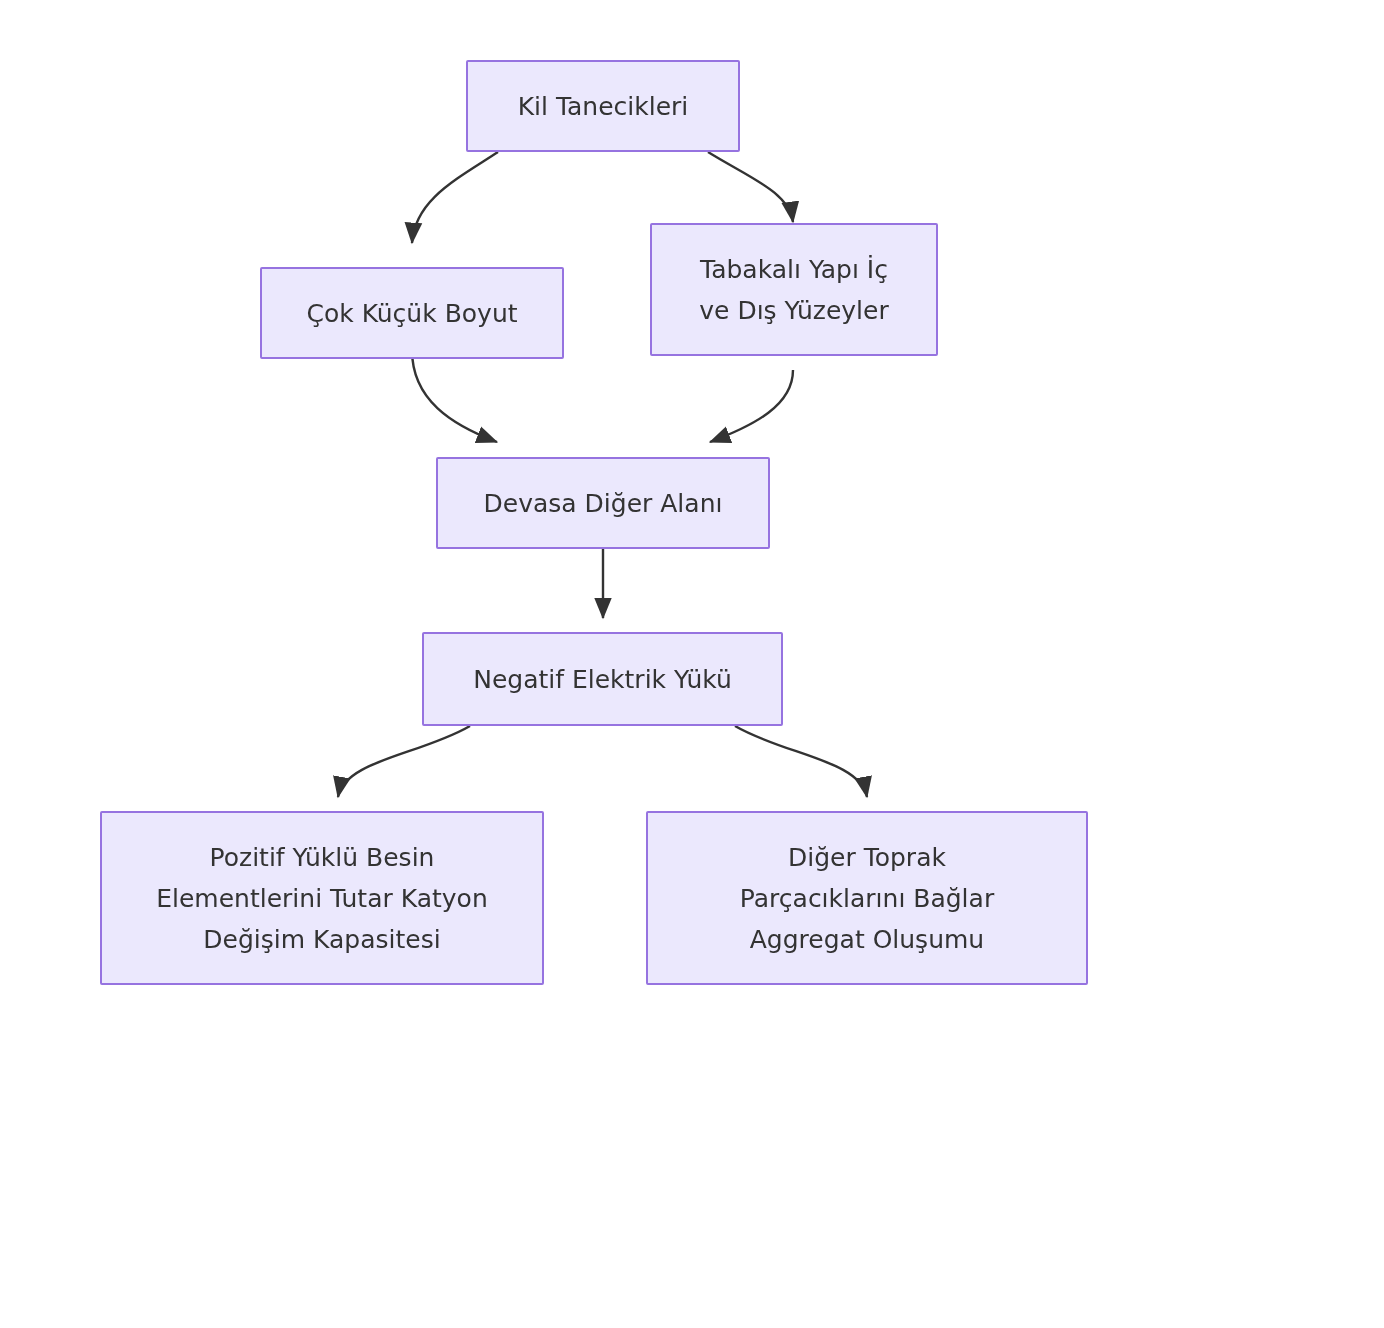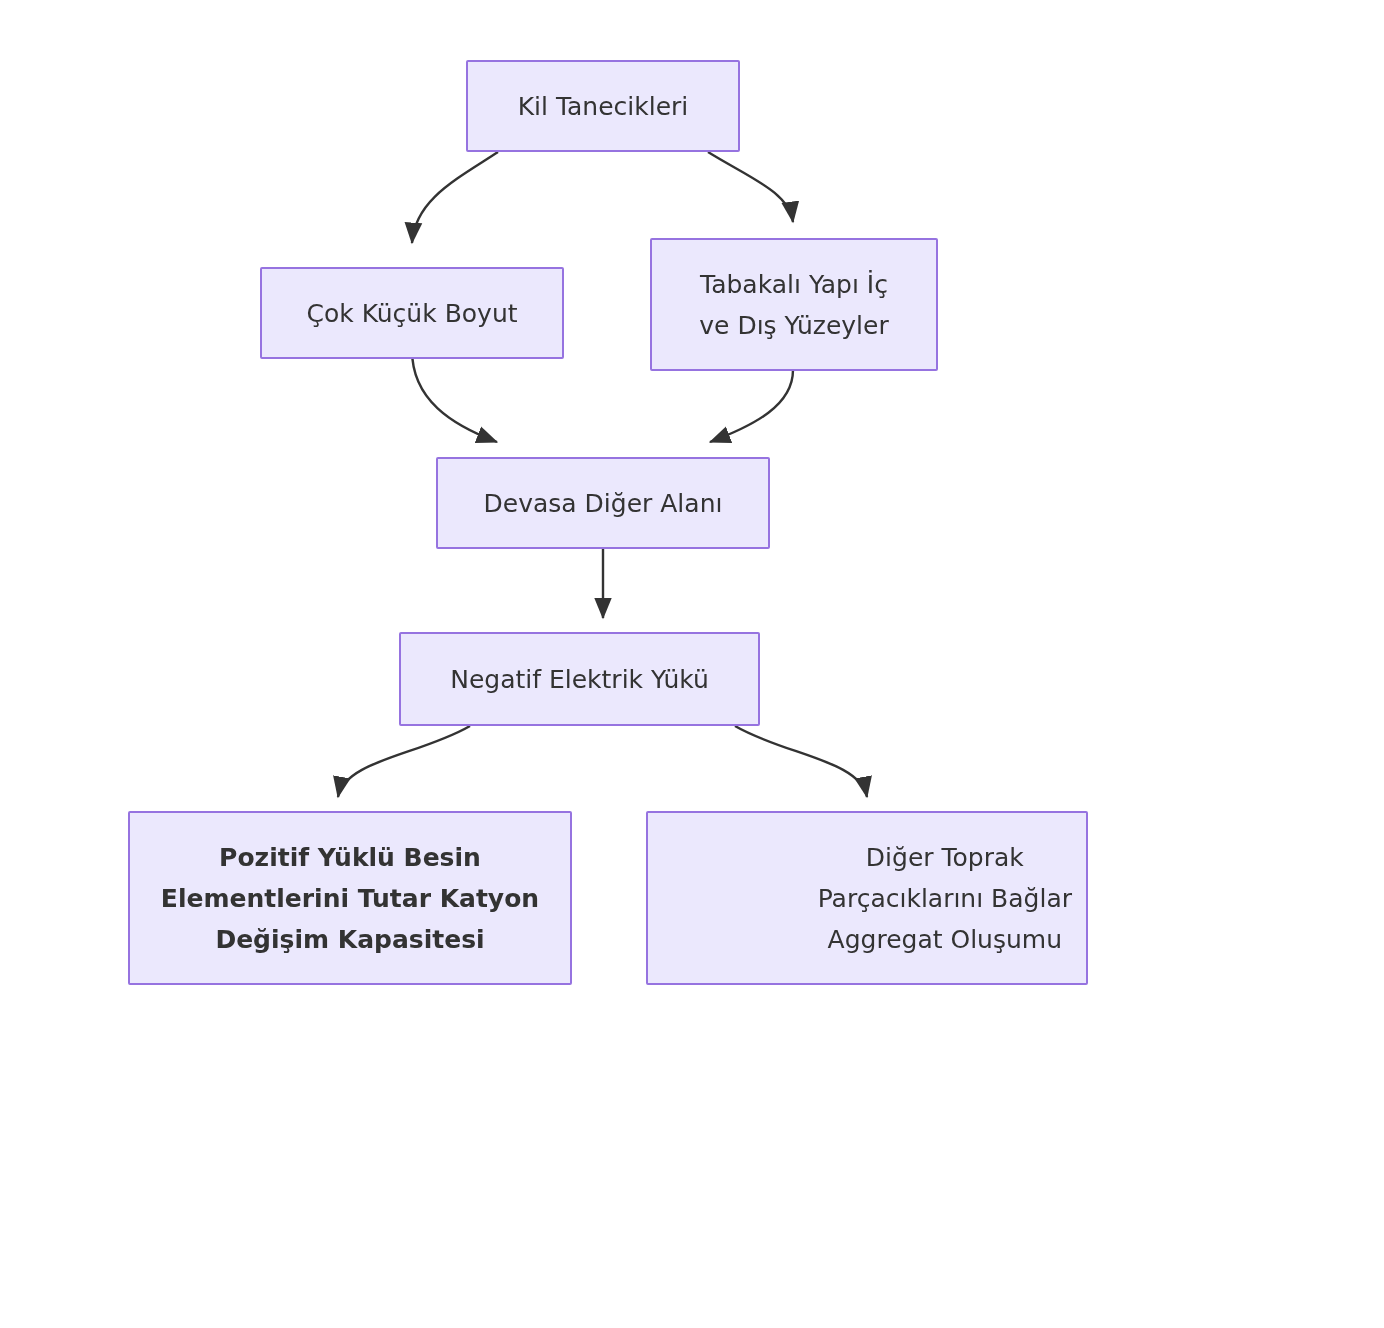--- a/index.html
+++ b/index.html
@@ -43,25 +43,25 @@
     z-index: 2;
   }
   .node .node-label {
     display: block;
     white-space: pre-line;
     padding: 0 14px;
   }
   
   #node-kil-tanecikleri   { left: 466px; top: 60px;  width: 274px; height: 92px; }
   #node-cok-kucuk-boyut   { left: 260px; top: 258px; width: 304px; height: 92px; margin-top: 9px; }
-  #node-tabakali-yapi     { left: 650px; top: 238px; width: 288px; height: 133px; }
+  #node-tabakali-yapi     { left: 650px; top: 223px; width: 288px; height: 133px; }
   #node-devasa-yuzey      { left: 436px; top: 457px; width: 334px; height: 92px; }
-  #node-negatif-elektrik  { left: 399px; top: 632px; width: 361px; height: 94px; }
-  #node-pozitif-yuklu     { left: 128px; top: 811px; width: 444px; height: 174px; font-weight: bold; }
-  #node-diger-toprak      { left: 646px; top: 811px; width: 442px; height: 174px; justify-content: flex-end; }
+  #node-negatif-elektrik  { left: 422px; top: 632px; width: 361px; height: 94px; }
+  #node-pozitif-yuklu     { left: 100px; top: 811px; width: 444px; height: 174px; }
+  #node-diger-toprak      { left: 646px; top: 811px; width: 442px; height: 174px; }
 </style>
 </head>
 <body>
 
 <div id="diagram-root">
 
   <svg id="edge-layer" viewBox="0 0 1384 1328" width="1384" height="1328" xmlns="http://www.w3.org/2000/svg">
     <defs>
       <marker id="arrowhead" markerWidth="10" markerHeight="10" refX="8.5" refY="4" orient="auto" markerUnits="strokeWidth">
         <path d="M 0 0.3 L 9 4 L 0 7.7 z" fill="#333333"></path>

